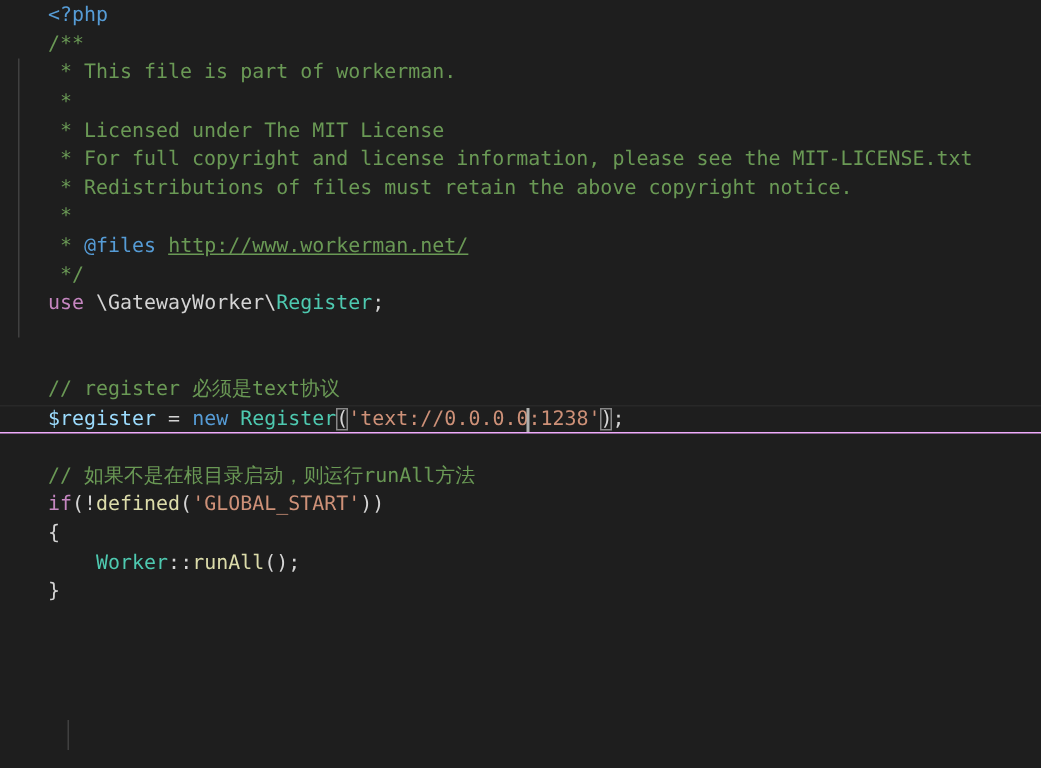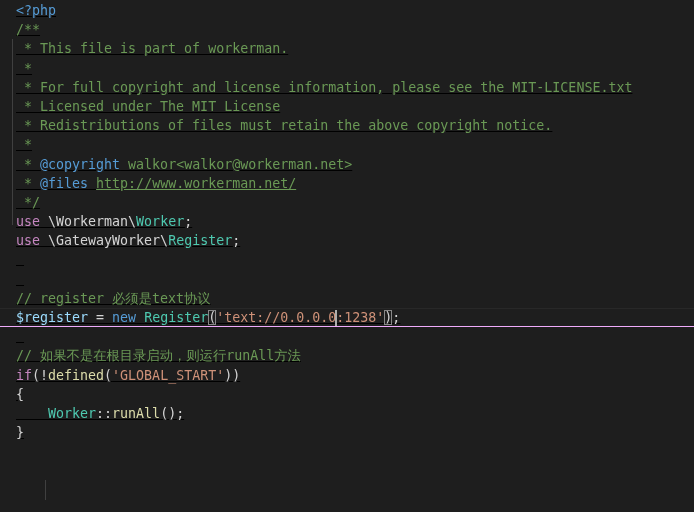--- a/index.html
+++ b/index.html
@@ -24,23 +24,22 @@
     left: 0;
     top: 0;
     right: 0;
     padding-top: 1px;
   }
   .code-line {
     position: relative;
     height: 19.2px;
     line-height: 19.2px;
     white-space: pre;
-    padding-left: 16px;
+    padding-left: 32px;
     box-sizing: border-box;
-    text-decoration: underline;
   }
   .code-line.active-line {
     border-top: 1px solid #282828;
     border-bottom: 1px solid #f0abfc;
     height: 19.2px;
     line-height: 17.2px;
   }
   
   .guide {
     position: absolute;
@@ -99,28 +98,26 @@
 
   <div class="guide" style="top:39px; height:186px;"></div>
 
   <div class="guide-inner" style="top:480px; height:20px;"></div>
 
   <div class="code-area" id="code-area">
       <div class="code-line"><span class="t-tag">&lt;?php</span></div>
       <div class="code-line"><span class="t-comment">/**</span></div>
       <div class="code-line"><span class="t-comment"> * This file is part of workerman.</span></div>
       <div class="code-line"><span class="t-comment"> *</span></div>
+      <div class="code-line"><span class="t-comment"> * Licensed under The MIT License</span></div>
       <div class="code-line"><span class="t-comment"> * For full copyright and license information, please see the MIT-LICENSE.txt</span></div>
-      <div class="code-line"><span class="t-comment"> * Licensed under The MIT License</span></div>
       <div class="code-line"><span class="t-comment"> * Redistributions of files must retain the above copyright notice.</span></div>
       <div class="code-line"><span class="t-comment"> *</span></div>
-      <div class="code-line"><span class="t-comment"> * </span><span class="t-doctag">@copyright</span><span class="t-comment"> walkor&lt;walkor@workerman.net&gt;</span></div>
       <div class="code-line"><span class="t-comment"> * </span><span class="t-doctag">@files</span><span class="t-comment"> </span><span class="t-url">http://www.workerman.net/</span></div>
       <div class="code-line"><span class="t-comment"> */</span></div>
-      <div class="code-line"><span class="t-control">use</span><span class="t-default"> \Workerman\</span><span class="t-class">Worker</span><span class="t-punct">;</span></div>
       <div class="code-line"><span class="t-control">use</span><span class="t-default"> \GatewayWorker\</span><span class="t-class">Register</span><span class="t-punct">;</span></div>
       <div class="code-line">&nbsp;</div>
       <div class="code-line">&nbsp;</div>
       <div class="code-line"><span class="t-comment">// register 必须是text协议</span></div>
       <div class="code-line active-line"><span class="t-variable">$register</span><span class="t-default"> = </span><span class="t-keyword">new</span><span class="t-default"> </span><span class="t-class">Register</span><span class="t-punct bracket-match">(</span><span class="t-string">'text://0.0.0.0</span><span class="caret"></span><span class="t-string">:1238'</span><span class="t-punct bracket-match">)</span><span class="t-punct">;</span></div>
       <div class="code-line">&nbsp;</div>
       <div class="code-line"><span class="t-comment">// 如果不是在根目录启动，则运行runAll方法</span></div>
       <div class="code-line"><span class="t-control">if</span><span class="t-punct">(!</span><span class="t-function">defined</span><span class="t-punct">(</span><span class="t-string">'GLOBAL_START'</span><span class="t-punct">))</span></div>
       <div class="code-line"><span class="t-punct">{</span></div>
       <div class="code-line"><span class="t-default">    </span><span class="t-class">Worker</span><span class="t-punct">::</span><span class="t-function">runAll</span><span class="t-punct">();</span></div>

